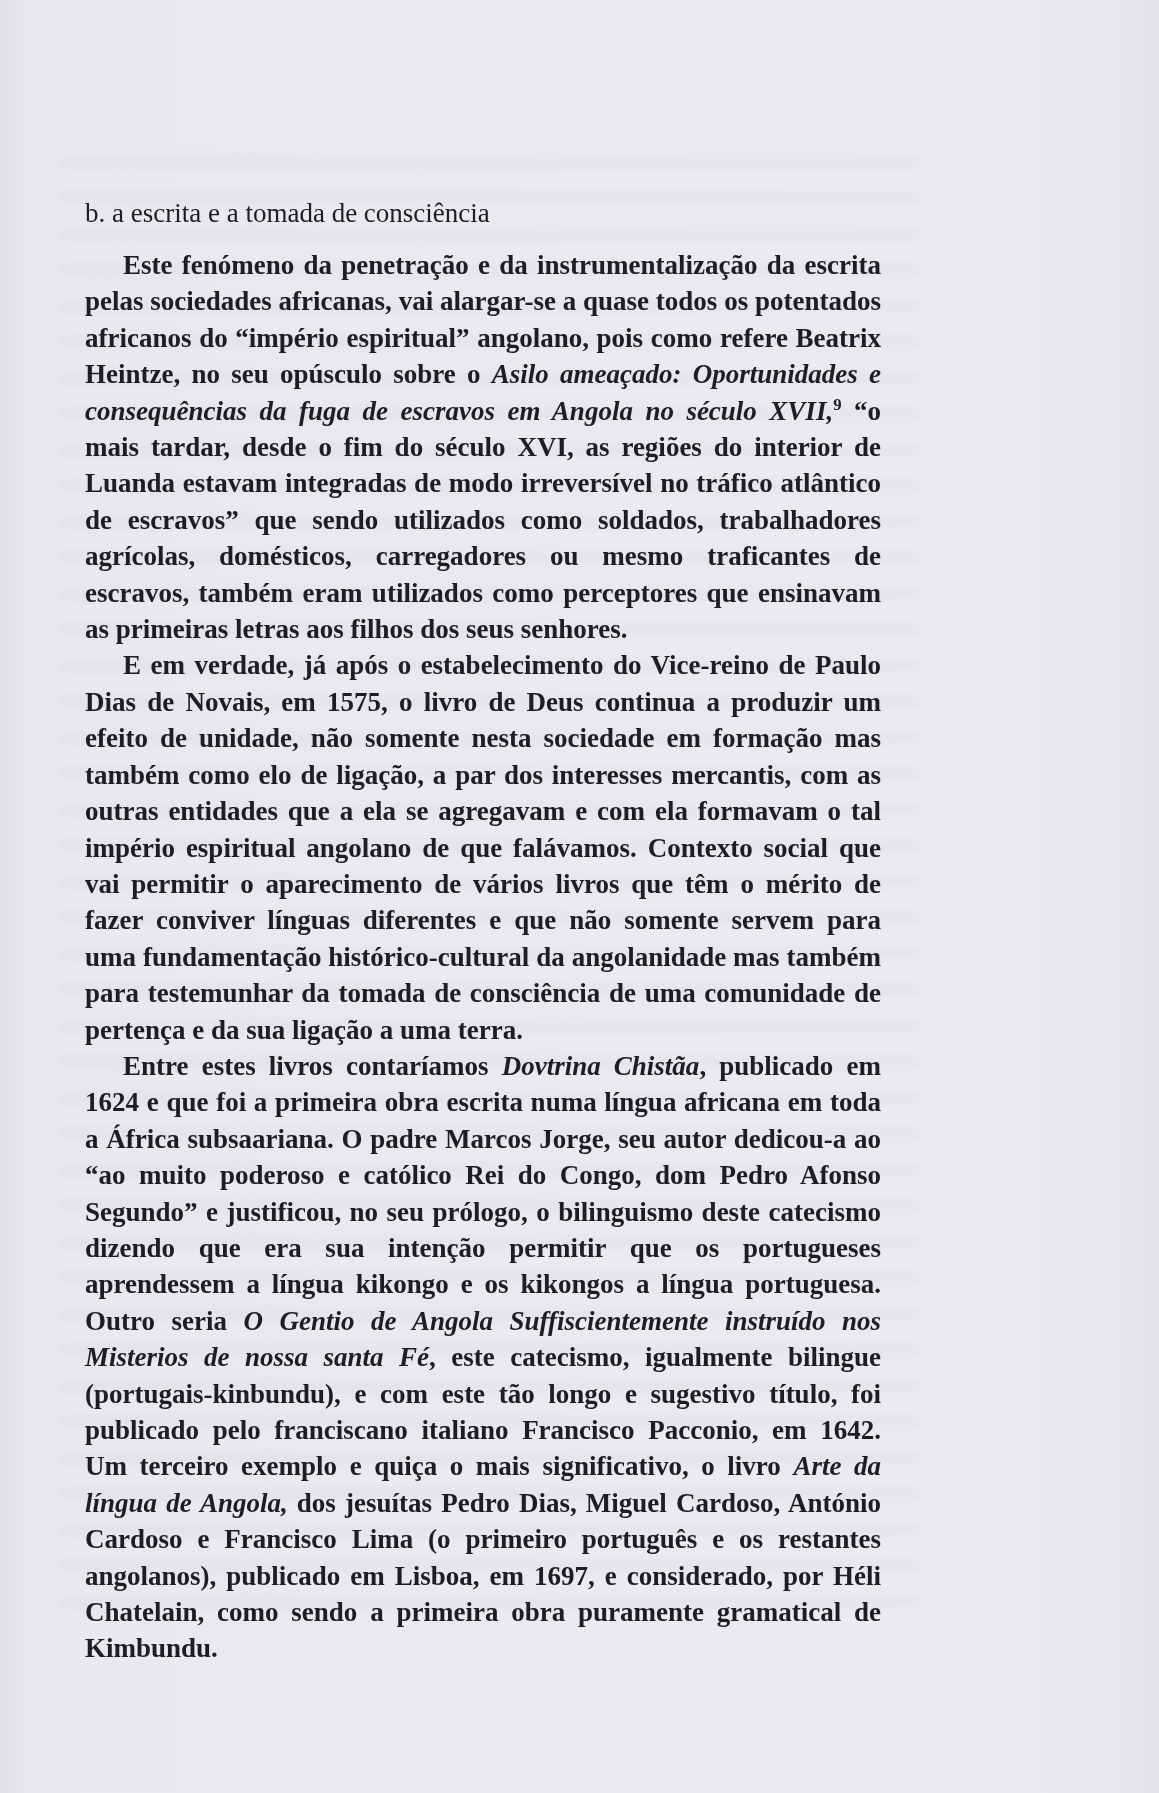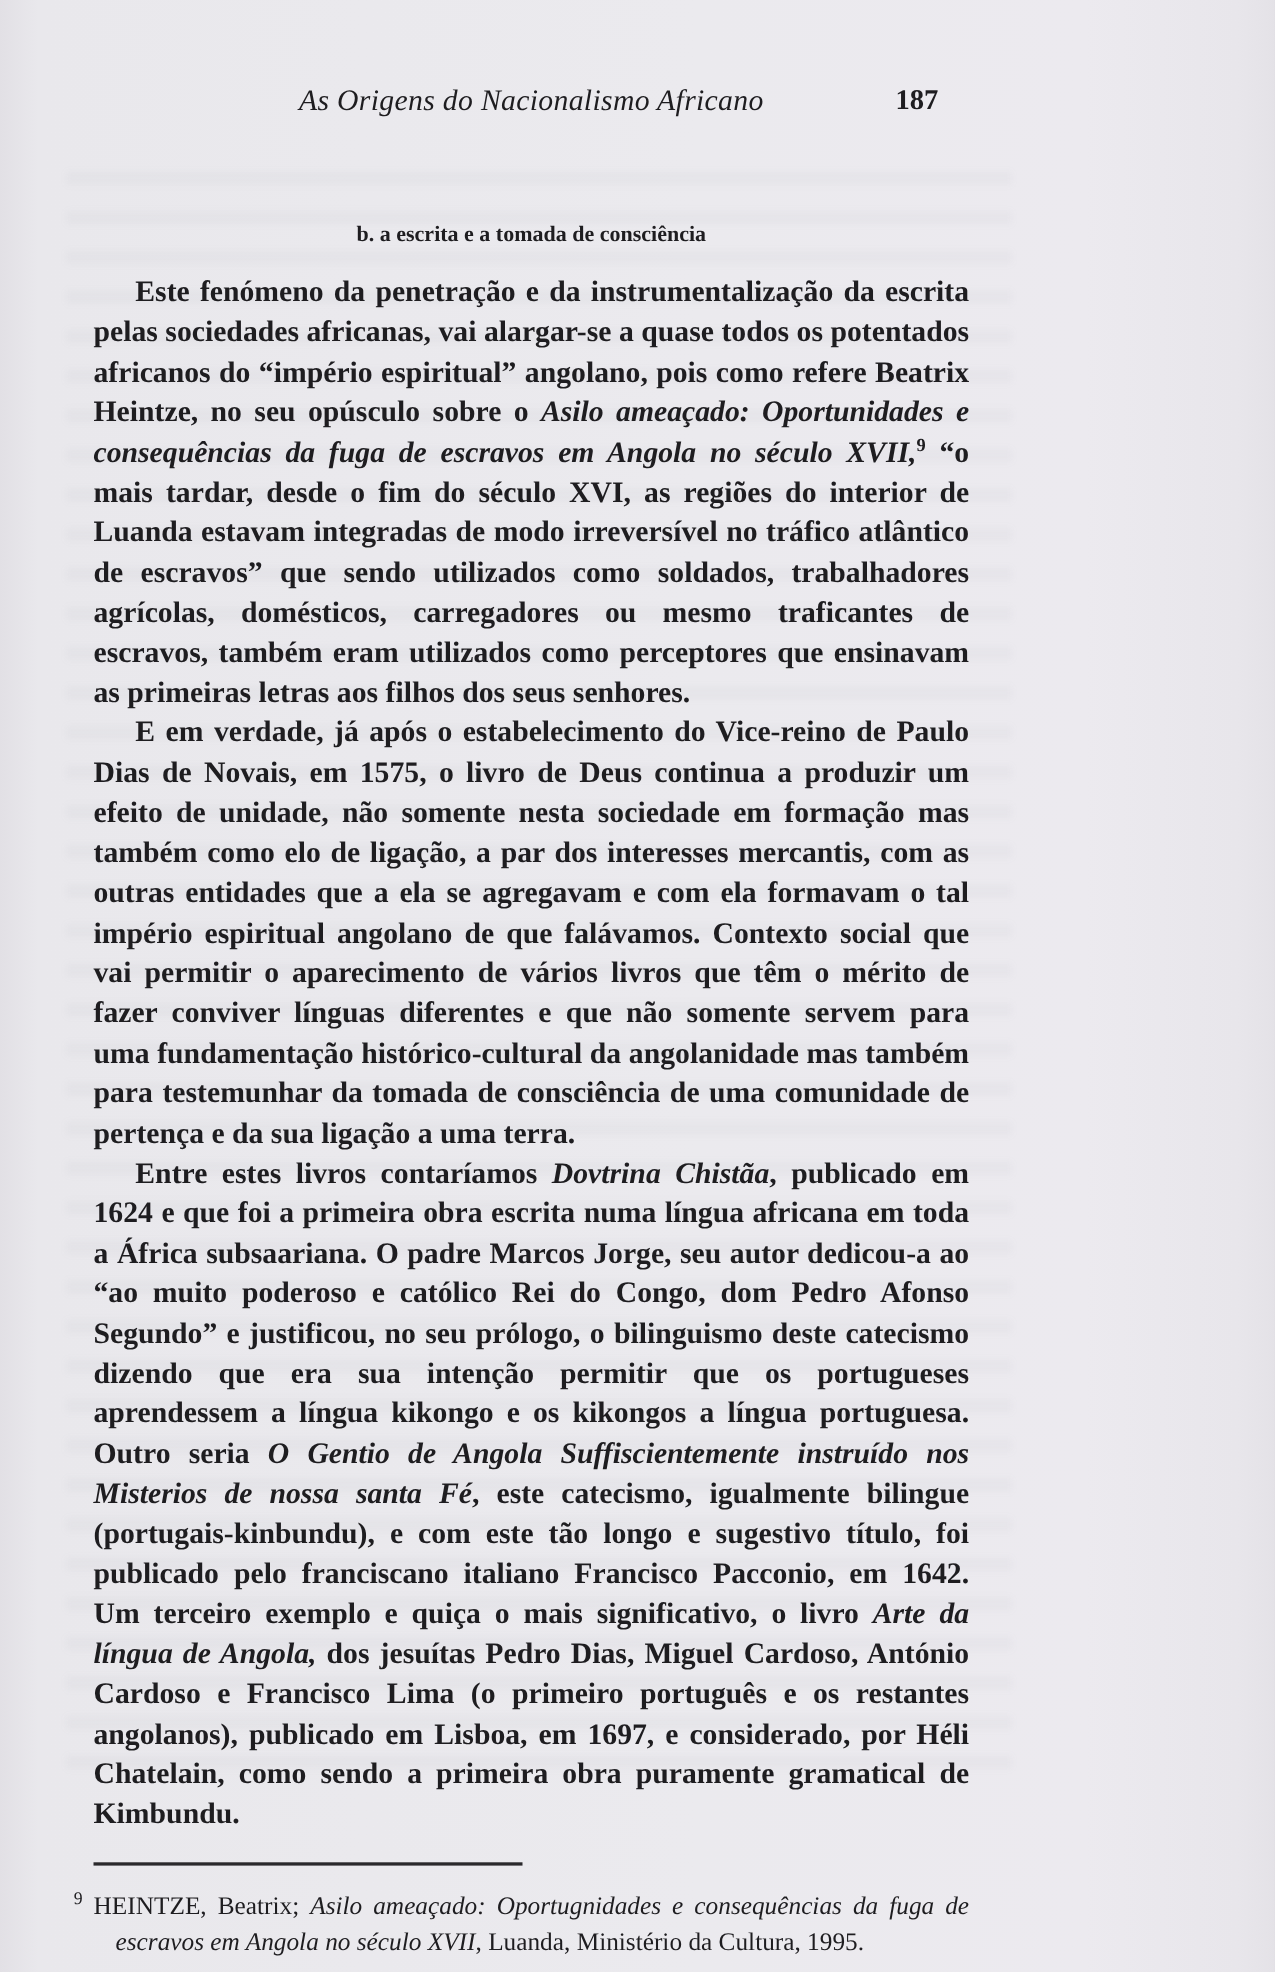--- a/index.html
+++ b/index.html
@@ -63,23 +63,23 @@
     position: absolute;
     left: 85px;
     top: 196px;
     width: 796px;
     font-size: 27px;
     line-height: 36.4px;
     text-align: justify;
   }
   .section-heading {
     margin: 0 0 17px 0;
-    font-size: 20px;
-    font-weight: bold;
-    text-align: center;
+    font-size: 27px;
+    font-weight: normal;
+    text-align: left;
     line-height: 34px;
   }
   p.body-par {
     margin: 0;
     text-indent: 38px;
     hyphens: none;
     font-weight: bold;
   }
   .ref-sup {
     font-size: 0.62em;
@@ -108,35 +108,27 @@
     font-size: 0.7em;
   }
 </style>
 </head>
 <body>
 
 <div class="paper">
 
   <div class="bleed-texture"></div>
 
-  <div class="running-head-row">
-    <div class="running-head">As Origens do Nacionalismo Africano</div>
-    <div class="page-number">187</div>
-  </div>
 
   <div class="text-column">
 
     <h2 class="section-heading">b. a escrita e a tomada de consciência</h2>
 
     <p class="body-par"><span>Este fenómeno da penetração e da instrumentalização da escrita pelas sociedades africanas, vai alargar-se a quase todos os potentados africanos do “império espiritual” angolano, pois como refere Beatrix Heintze, no seu opúsculo sobre o </span><em>Asilo ameaçado: Oportunidades e consequências da fuga de escravos em Angola no século XVII,</em><sup class="ref-sup">9</sup><span> “o mais tardar, desde o fim do século XVI, as regiões do interior de Luanda estavam integradas de modo irreversível no tráfico atlântico de escravos” que sendo utilizados como soldados, trabalhadores agrícolas, domésticos, carregadores ou mesmo traficantes de escravos, também eram utilizados como perceptores que ensinavam as primeiras letras aos filhos dos seus senhores.</span></p>
 
     <p class="body-par"><span>E em verdade, já após o estabelecimento do Vice-reino de Paulo Dias de Novais, em 1575, o livro de Deus continua a produzir um efeito de unidade, não somente nesta sociedade em formação mas também como elo de ligação, a par dos interesses mercantis, com as outras entidades que a ela se agregavam e com ela formavam o tal império espiritual angolano de que falávamos. Contexto social que vai permitir o aparecimento de vários livros que têm o mérito de fazer conviver línguas diferentes e que não somente servem para uma fundamentação histórico-cultural da angolanidade mas também para testemunhar da tomada de consciência de uma comunidade de pertença e da sua ligação a uma terra.</span></p>
 
     <p class="body-par"><span>Entre estes livros contaríamos </span><em>Dovtrina Chistãa</em><span>, publicado em 1624 e que foi a primeira obra escrita numa língua africana em toda a África subsaariana. O padre Marcos Jorge, seu autor dedicou-a ao “ao muito poderoso e católico Rei do Congo, dom Pedro Afonso Segundo” e justificou, no seu prólogo, o bilinguismo deste catecismo dizendo que era sua intenção permitir que os portugueses aprendessem a língua kikongo e os kikongos a língua portuguesa. Outro seria </span><em>O Gentio de Angola Suffiscientemente instruído nos Misterios de nossa santa Fé</em><span>, este catecismo, igualmente bilingue (portugais-kinbundu), e com este tão longo e sugestivo título, foi publicado pelo franciscano italiano Francisco Pacconio, em 1642. Um terceiro exemplo e quiça o mais significativo, o livro </span><em>Arte da língua de Angola,</em><span> dos jesuítas Pedro Dias, Miguel Cardoso, António Cardoso e Francisco Lima (o primeiro português e os restantes angolanos), publicado em Lisboa, em 1697, e considerado, por Héli Chatelain, como sendo a primeira obra puramente gramatical de Kimbundu.</span></p>
 
-    <div class="footnote">
-      <div class="footnote-rule"></div>
-      <p class="footnote-text"><sup class="ref-sup">9</sup><span> HEINTZE, Beatrix; </span><em>Asilo ameaçado: Oportugnidades e consequências da fuga de escravos em Angola no século XVII</em><span>, Luanda, Ministério da Cultura, 1995.</span></p>
-    </div>
 
   </div>
 
 </div>
 
 </body></html>

